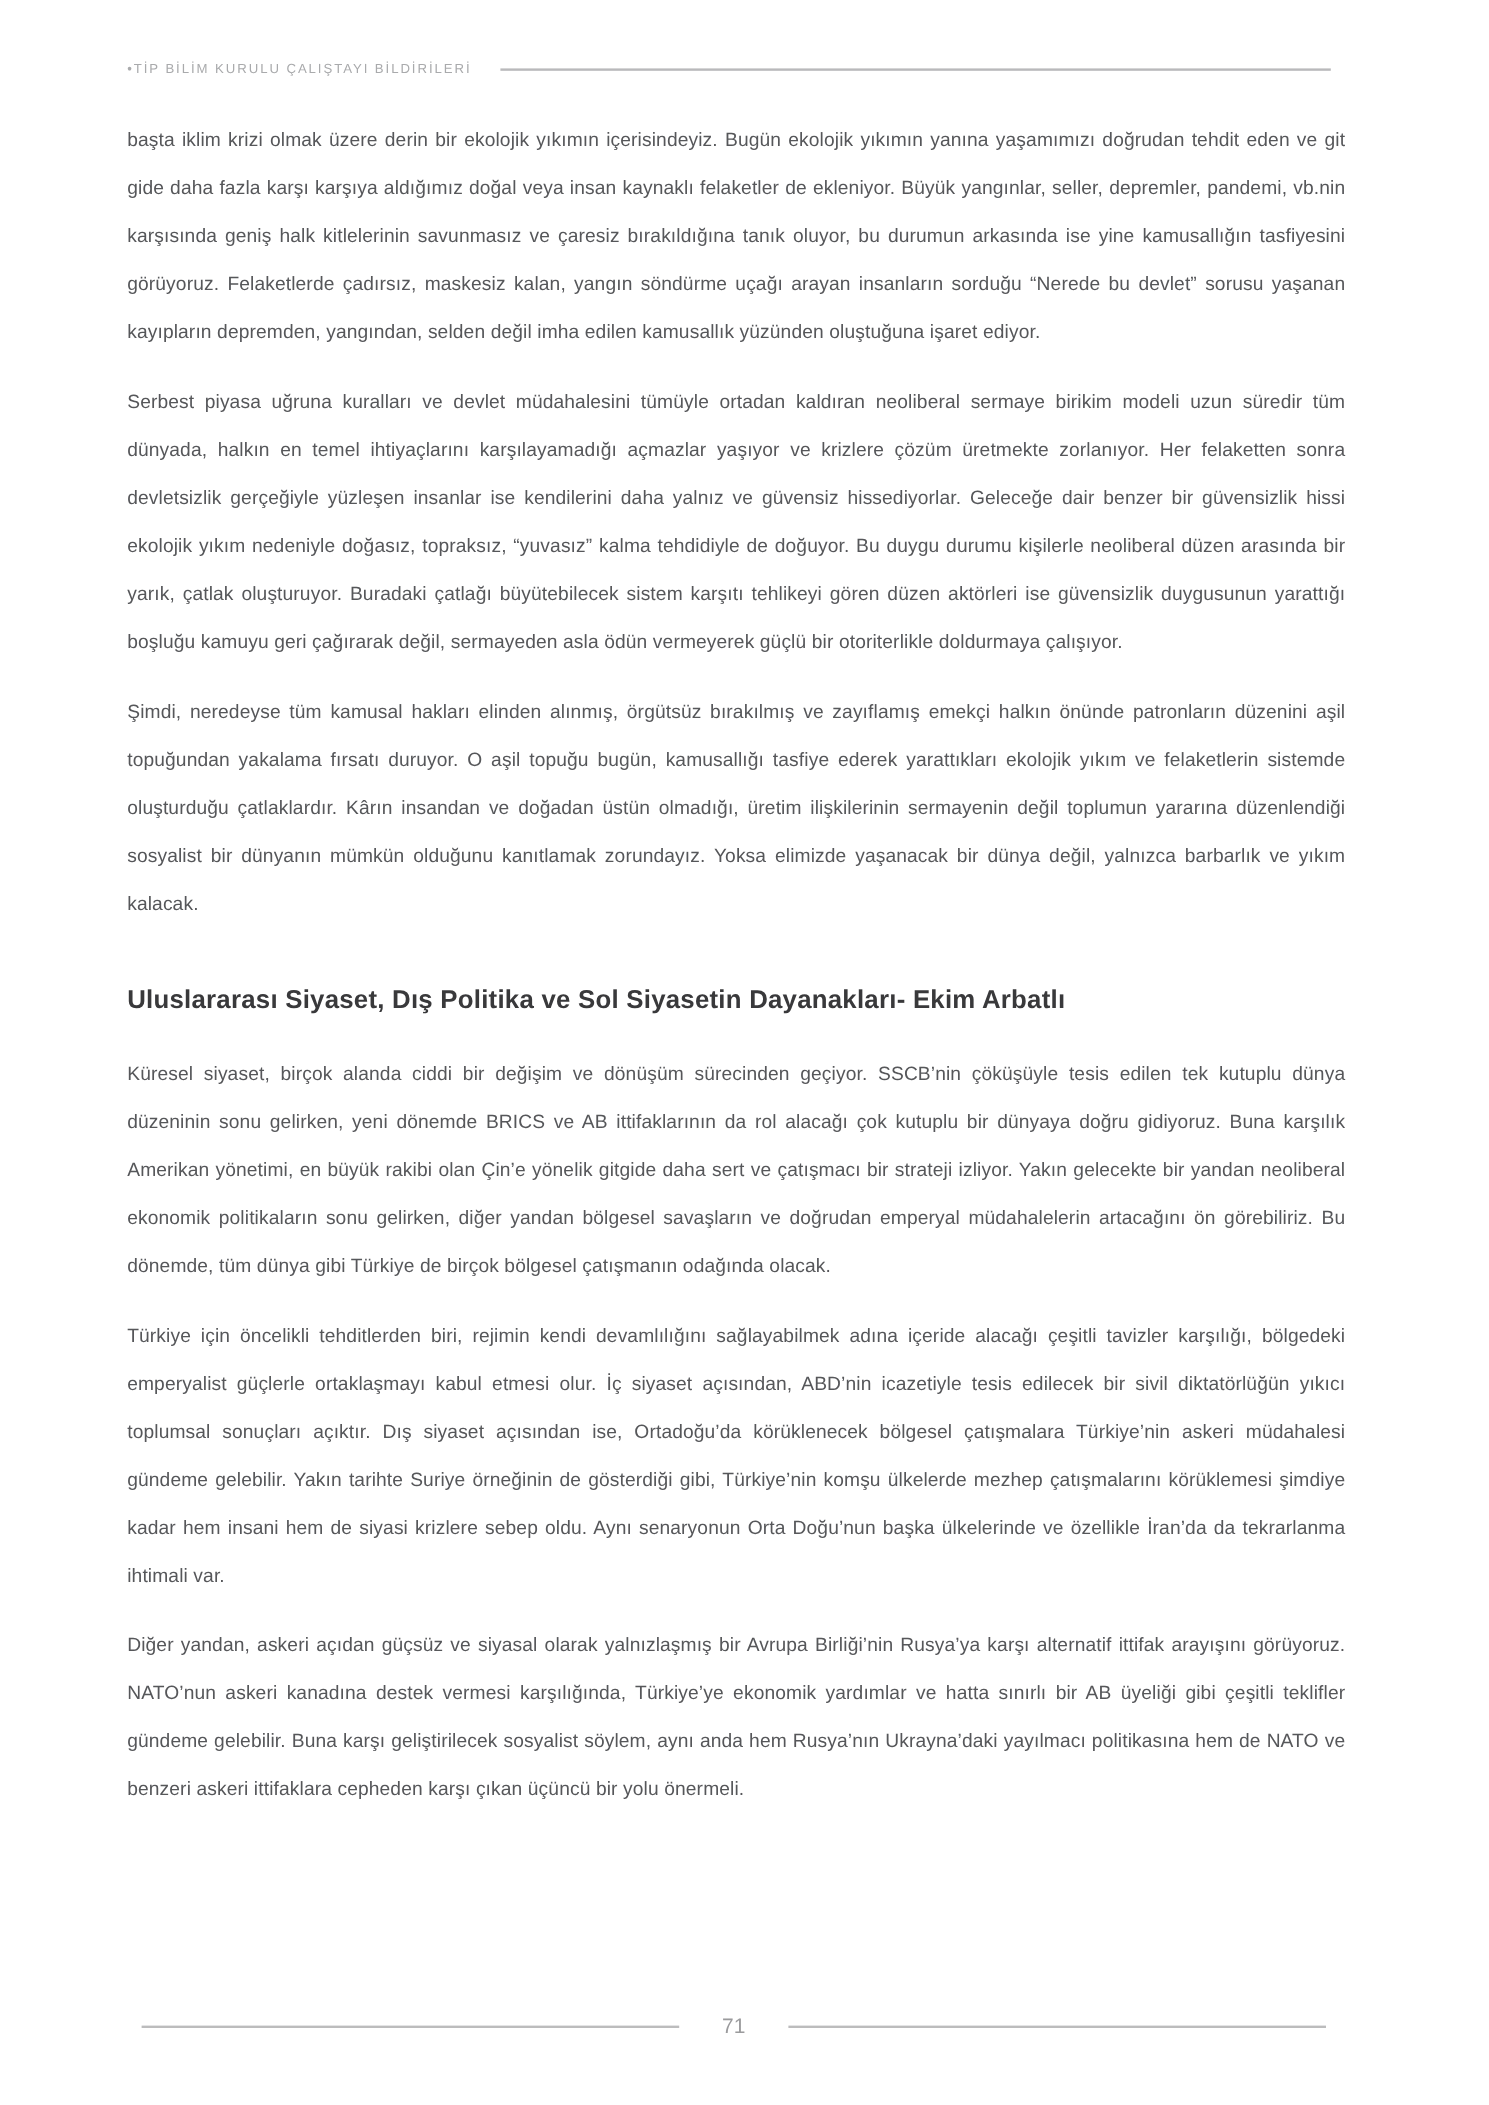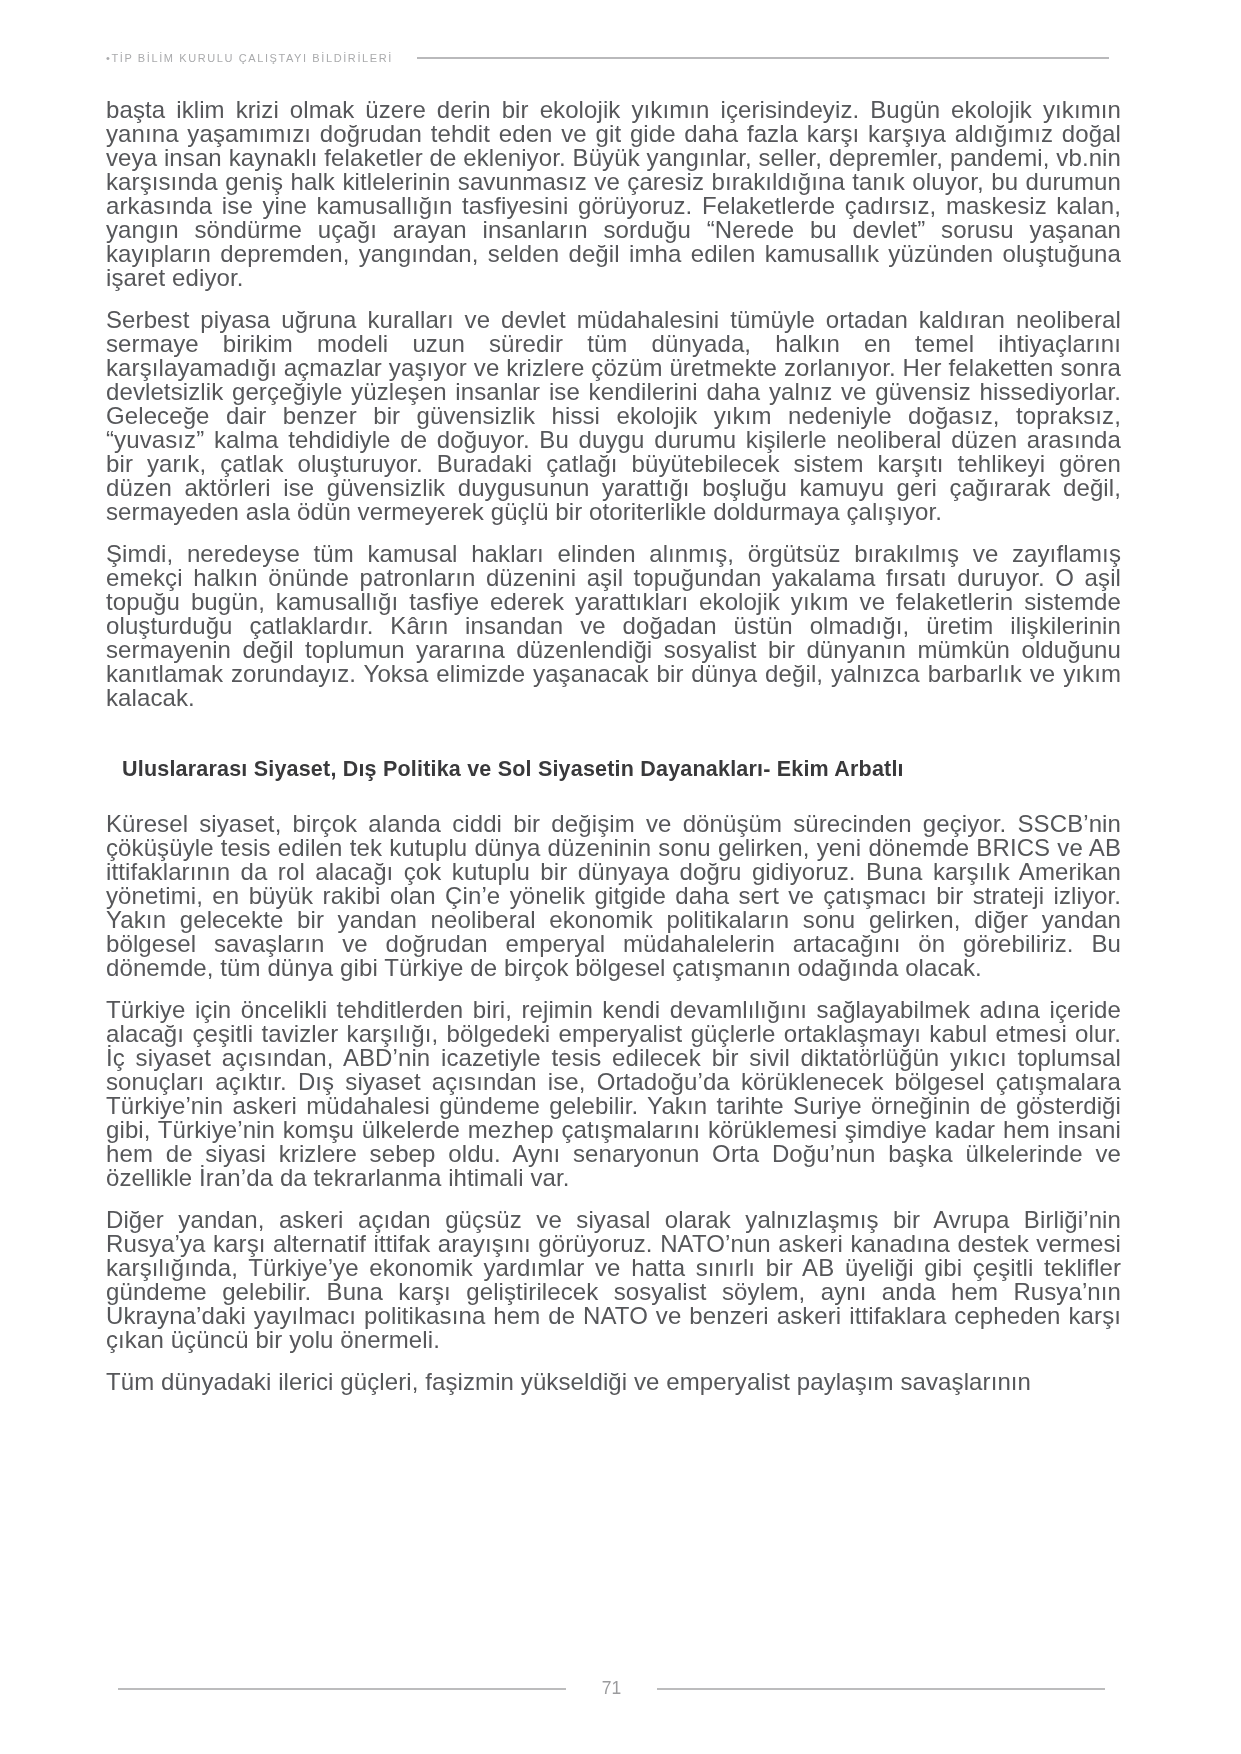--- a/index.html
+++ b/index.html
@@ -33,28 +33,28 @@
     height: 2px;
     background: #b9b9bb;
     margin-left: 24px;
     margin-right: 26px;
   }
   .page-body {
     margin-top: 34px;
   }
   .body-par {
     margin: 0 14px 18px 0;
-    font-size: 24px;
-    line-height: 24px;
+    font-size: 16px;
+    line-height: 40px;
     color: #56575a;
     text-align: justify;
     letter-spacing: 0.1px;
   }
   .section-heading {
-    margin: 46px 0 30px 16px;
+    margin: 46px 0 30px 0;
     font-size: 21.5px;
     line-height: 26px;
     font-weight: 700;
     color: #39393b;
     letter-spacing: 0.2px;
   }
   .page-footer {
     position: absolute;
     left: 106px;
     right: 122px;
@@ -89,21 +89,20 @@
   <main class="page-body">
     <p class="body-par">başta iklim krizi olmak üzere derin bir ekolojik yıkımın içerisindeyiz. Bugün ekolojik yıkımın yanına yaşamımızı doğrudan tehdit eden ve git gide daha fazla karşı karşıya aldığımız doğal veya insan kaynaklı felaketler de ekleniyor. Büyük yangınlar, seller, depremler, pandemi, vb.nin karşısında geniş halk kitlelerinin savunmasız ve çaresiz bırakıldığına tanık oluyor, bu durumun arkasında ise yine kamusallığın tasfiyesini görüyoruz. Felaketlerde çadırsız, maskesiz kalan, yangın söndürme uçağı arayan insanların sorduğu “Nerede bu devlet” sorusu yaşanan kayıpların depremden, yangından, selden değil imha edilen kamusallık yüzünden oluştuğuna işaret ediyor.</p>
     <p class="body-par">Serbest piyasa uğruna kuralları ve devlet müdahalesini tümüyle ortadan kaldıran neoliberal sermaye birikim modeli uzun süredir tüm dünyada, halkın en temel ihtiyaçlarını karşılayamadığı açmazlar yaşıyor ve krizlere çözüm üretmekte zorlanıyor. Her felaketten sonra devletsizlik gerçeğiyle yüzleşen insanlar ise kendilerini daha yalnız ve güvensiz hissediyorlar. Geleceğe dair benzer bir güvensizlik hissi ekolojik yıkım nedeniyle doğasız, topraksız, “yuvasız” kalma tehdidiyle de doğuyor. Bu duygu durumu kişilerle neoliberal düzen arasında bir yarık, çatlak oluşturuyor. Buradaki çatlağı büyütebilecek sistem karşıtı tehlikeyi gören düzen aktörleri ise güvensizlik duygusunun yarattığı boşluğu kamuyu geri çağırarak değil, sermayeden asla ödün vermeyerek güçlü bir otoriterlikle doldurmaya çalışıyor.</p>
     <p class="body-par">Şimdi, neredeyse tüm kamusal hakları elinden alınmış, örgütsüz bırakılmış ve zayıflamış emekçi halkın önünde patronların düzenini aşil topuğundan yakalama fırsatı duruyor. O aşil topuğu bugün, kamusallığı tasfiye ederek yarattıkları ekolojik yıkım ve felaketlerin sistemde oluşturduğu çatlaklardır. Kârın insandan ve doğadan üstün olmadığı, üretim ilişkilerinin sermayenin değil toplumun yararına düzenlendiği sosyalist bir dünyanın mümkün olduğunu kanıtlamak zorundayız. Yoksa elimizde yaşanacak bir dünya değil, yalnızca barbarlık ve yıkım kalacak.</p>
 
     <h2 class="section-heading">Uluslararası Siyaset, Dış Politika ve Sol Siyasetin Dayanakları- Ekim Arbatlı</h2>
 
     <p class="body-par">Küresel siyaset, birçok alanda ciddi bir değişim ve dönüşüm sürecinden geçiyor. SSCB’nin çöküşüyle tesis edilen tek kutuplu dünya düzeninin sonu gelirken, yeni dönemde BRICS ve AB ittifaklarının da rol alacağı çok kutuplu bir dünyaya doğru gidiyoruz. Buna karşılık Amerikan yönetimi, en büyük rakibi olan Çin’e yönelik gitgide daha sert ve çatışmacı bir strateji izliyor. Yakın gelecekte bir yandan neoliberal ekonomik politikaların sonu gelirken, diğer yandan bölgesel savaşların ve doğrudan emperyal müdahalelerin artacağını ön görebiliriz. Bu dönemde, tüm dünya gibi Türkiye de birçok bölgesel çatışmanın odağında olacak.</p>
     <p class="body-par">Türkiye için öncelikli tehditlerden biri, rejimin kendi devamlılığını sağlayabilmek adına içeride alacağı çeşitli tavizler karşılığı, bölgedeki emperyalist güçlerle ortaklaşmayı kabul etmesi olur. İç siyaset açısından, ABD’nin icazetiyle tesis edilecek bir sivil diktatörlüğün yıkıcı toplumsal sonuçları açıktır. Dış siyaset açısından ise, Ortadoğu’da körüklenecek bölgesel çatışmalara Türkiye’nin askeri müdahalesi gündeme gelebilir. Yakın tarihte Suriye örneğinin de gösterdiği gibi, Türkiye’nin komşu ülkelerde mezhep çatışmalarını körüklemesi şimdiye kadar hem insani hem de siyasi krizlere sebep oldu. Aynı senaryonun Orta Doğu’nun başka ülkelerinde ve özellikle İran’da da tekrarlanma ihtimali var.</p>
     <p class="body-par">Diğer yandan, askeri açıdan güçsüz ve siyasal olarak yalnızlaşmış bir Avrupa Birliği’nin Rusya’ya karşı alternatif ittifak arayışını görüyoruz. NATO’nun askeri kanadına destek vermesi karşılığında, Türkiye’ye ekonomik yardımlar ve hatta sınırlı bir AB üyeliği gibi çeşitli teklifler gündeme gelebilir. Buna karşı geliştirilecek sosyalist söylem, aynı anda hem Rusya’nın Ukrayna’daki yayılmacı politikasına hem de NATO ve benzeri askeri ittifaklara cepheden karşı çıkan üçüncü bir yolu önermeli.</p>
-    <p class="body-par">Tüm dünyadaki ilerici güçleri, faşizmin yükseldiği ve emperyalist paylaşım savaşlarının</p>
   </main>
 
   <footer class="page-footer">
     <span class="footer-rule left"></span>
     <span class="page-number">71</span>
     <span class="footer-rule right"></span>
   </footer>
 
 </div>
 

